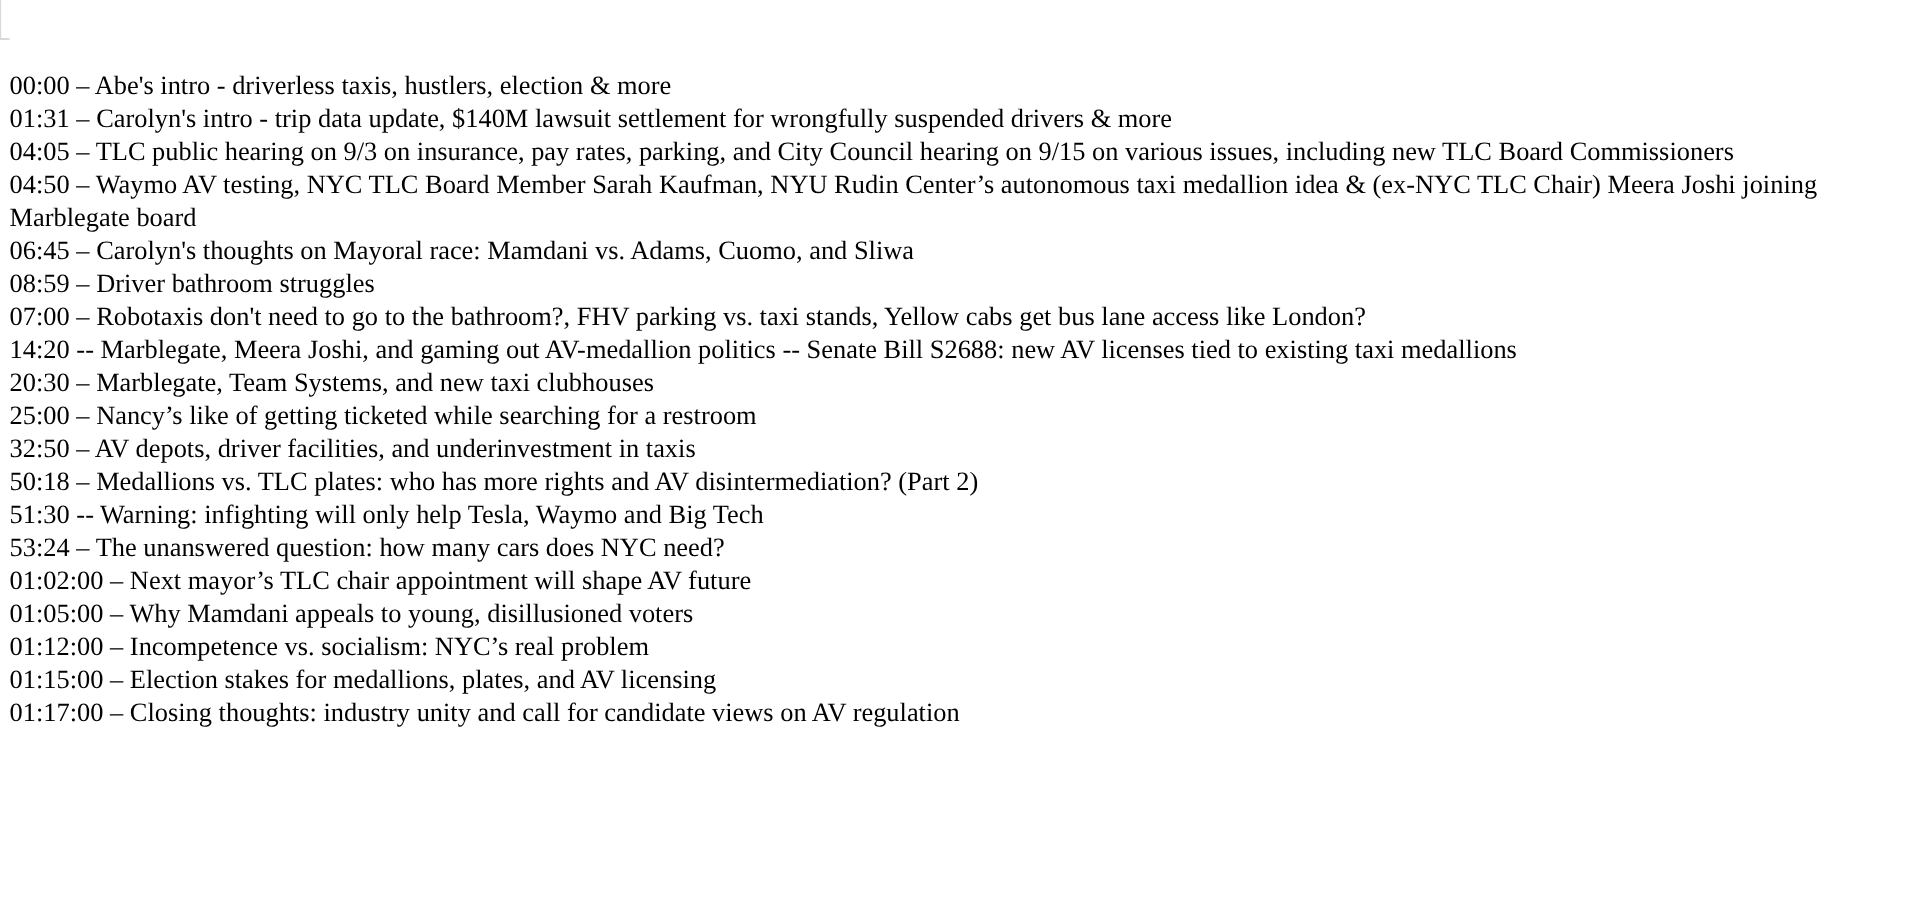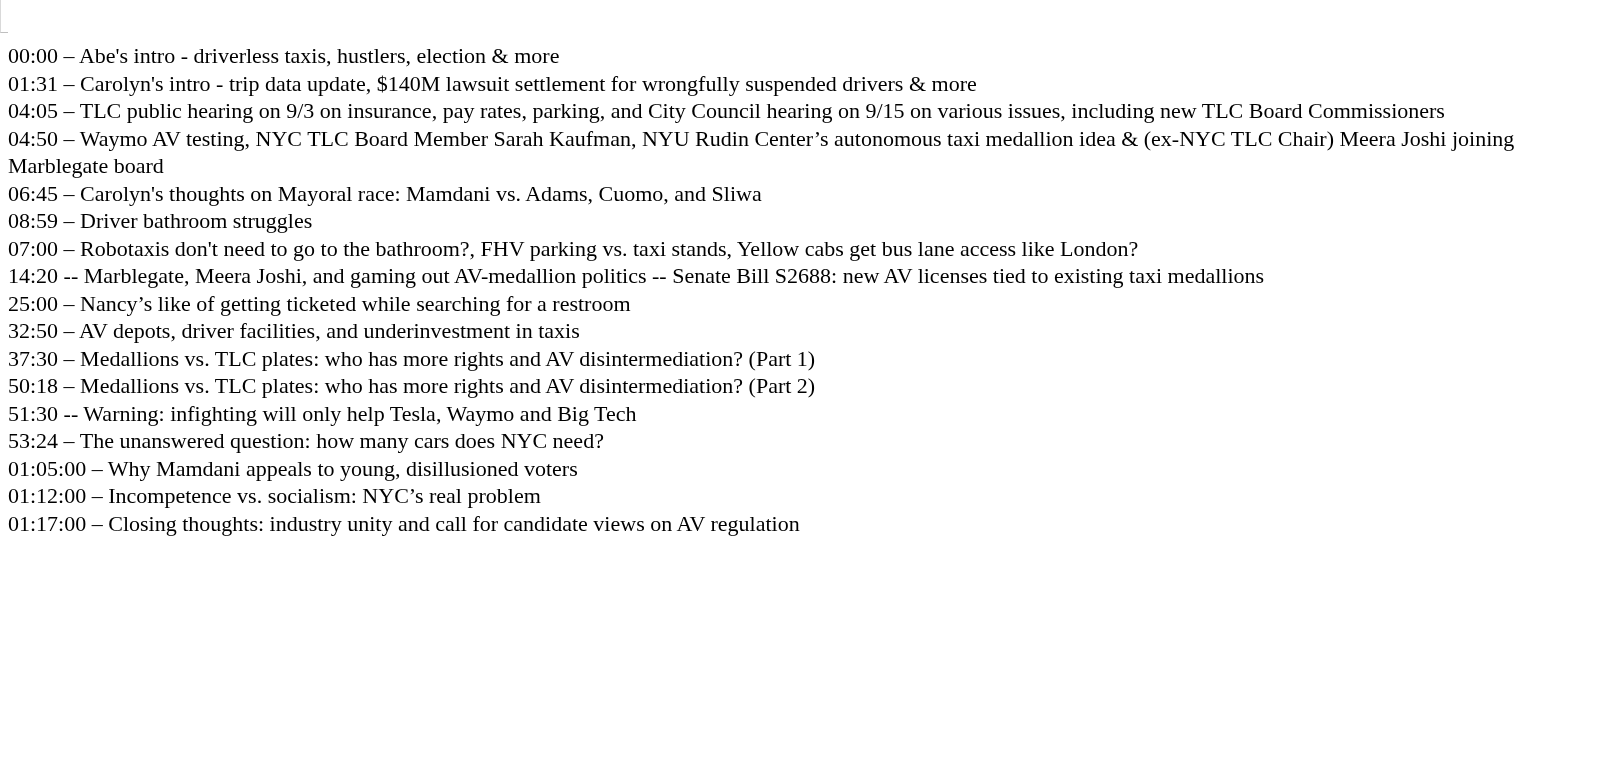--- a/index.html
+++ b/index.html
@@ -24,21 +24,21 @@
     width: 8px;
     height: 33px;
     border-left: 1px solid #d9d9d9;
     border-bottom: 1px solid #bfbfbf;
     box-sizing: border-box;
   }
   .chapter-list {
     position: absolute;
     left: 8px;
     right: 8px;
-    top: 42px;
+    top: 57px;
     font-size: 22px;
     line-height: 27.5px;
     white-space: normal;
     word-wrap: break-word;
   }
   .chapter-entry {
     margin: 0;
     padding: 0;
   }
 </style>
@@ -49,23 +49,25 @@
   <div class="corner-artifact"></div>
   <div class="chapter-list">
       <div class="chapter-entry">00:00 – Abe's intro - driverless taxis, hustlers, election &amp; more</div>
       <div class="chapter-entry">01:31 – Carolyn's intro - trip data update, $140M lawsuit settlement for wrongfully suspended drivers &amp; more</div>
       <div class="chapter-entry">04:05 – TLC public hearing on 9/3 on insurance, pay rates, parking, and City Council hearing on 9/15 on various issues, including new TLC Board Commissioners</div>
       <div class="chapter-entry">04:50 – Waymo AV testing, NYC TLC Board Member Sarah Kaufman, NYU Rudin Center’s autonomous taxi medallion idea &amp; (ex-NYC TLC Chair) Meera Joshi joining Marblegate board</div>
       <div class="chapter-entry">06:45 – Carolyn's thoughts on Mayoral race: Mamdani vs. Adams, Cuomo, and Sliwa</div>
       <div class="chapter-entry">08:59 – Driver bathroom struggles</div>
       <div class="chapter-entry">07:00 – Robotaxis don't need to go to the bathroom?, FHV parking vs. taxi stands, Yellow cabs get bus lane access like London?</div>
       <div class="chapter-entry">14:20 -- Marblegate, Meera Joshi, and gaming out AV-medallion politics -- Senate Bill S2688: new AV licenses tied to existing taxi medallions</div>
+      <div class="chapter-entry">20:30 – Marblegate, Team Systems, and new taxi clubhouses</div>
       <div class="chapter-entry">25:00 – Nancy’s like of getting ticketed while searching for a restroom</div>
       <div class="chapter-entry">32:50 – AV depots, driver facilities, and underinvestment in taxis</div>
-      <div class="chapter-entry">37:30 – Medallions vs. TLC plates: who has more rights and AV disintermediation? (Part 1)</div>
       <div class="chapter-entry">50:18 – Medallions vs. TLC plates: who has more rights and AV disintermediation? (Part 2)</div>
       <div class="chapter-entry">51:30 -- Warning: infighting will only help Tesla, Waymo and Big Tech</div>
       <div class="chapter-entry">53:24 – The unanswered question: how many cars does NYC need?</div>
+      <div class="chapter-entry">01:02:00 – Next mayor’s TLC chair appointment will shape AV future</div>
       <div class="chapter-entry">01:05:00 – Why Mamdani appeals to young, disillusioned voters</div>
       <div class="chapter-entry">01:12:00 – Incompetence vs. socialism: NYC’s real problem</div>
+      <div class="chapter-entry">01:15:00 – Election stakes for medallions, plates, and AV licensing</div>
       <div class="chapter-entry">01:17:00 – Closing thoughts: industry unity and call for candidate views on AV regulation</div>
     </div>
 </div>
 
 </body></html>

